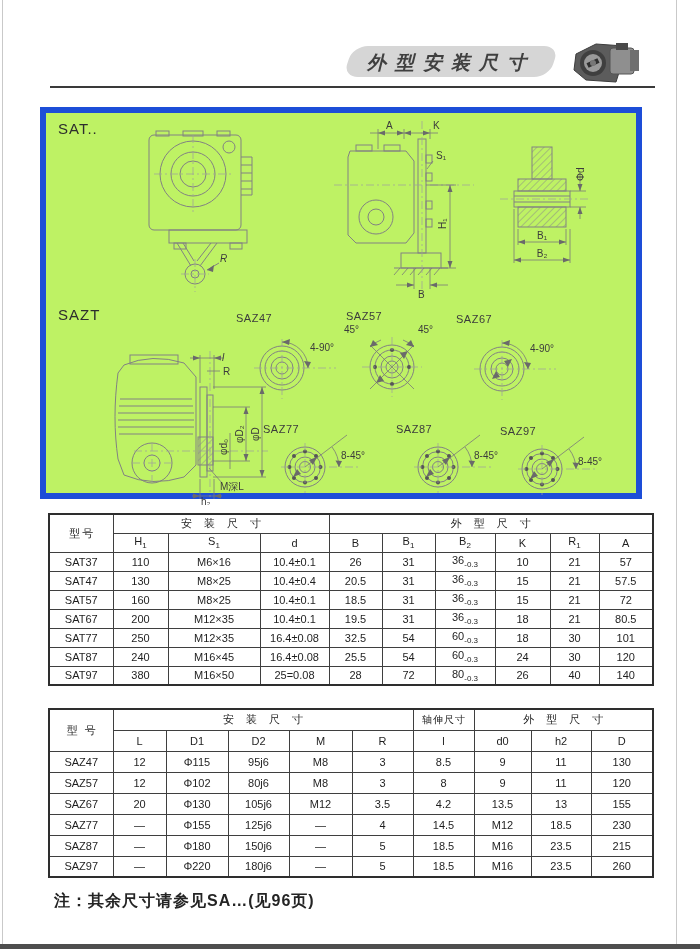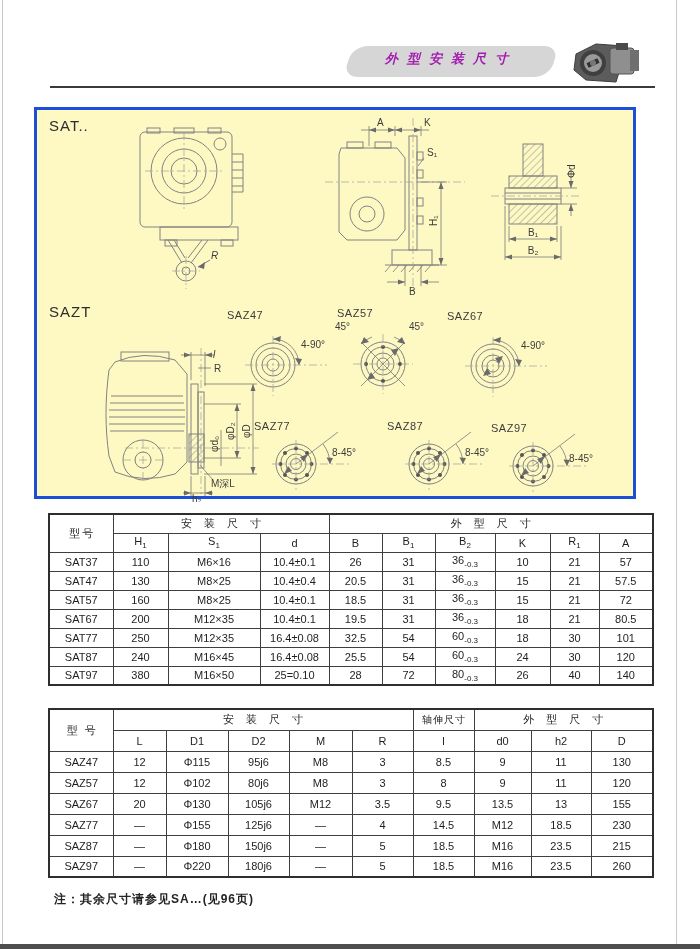--- a/index.html
+++ b/index.html
@@ -2,44 +2,44 @@
 <html><head>
 <meta charset="utf-8">
 <style>
   *{margin:0;padding:0;box-sizing:border-box}
   html,body{width:700px;height:950px}
   body{background:#fdfdfd;font-family:"Liberation Sans","DejaVu Sans",sans-serif;color:#222;position:relative;overflow:hidden}
   .page{position:absolute;inset:0;background:#fff}
   .edge{position:absolute;top:0;height:944px;width:1px;background:#c9c9c9}
   .edge.l{left:2px}.edge.r{left:676px}
   .title-band{position:absolute;left:348px;top:46px;width:206px;height:31px;background:#d6d6d6;border-radius:15px/13px;transform:skewX(-18deg)}
-  .title-text{position:absolute;left:348px;top:50px;width:206px;text-align:center;font-size:13px;font-weight:bold;font-style:italic;letter-spacing:9px;color:#a21caf;white-space:nowrap}
+  .title-text{position:absolute;left:348px;top:50px;width:206px;text-align:center;font-size:19px;font-weight:bold;font-style:italic;letter-spacing:9px;color:#404040;white-space:nowrap}
   .photo{position:absolute;left:566px;top:36px}
   .rule{position:absolute;left:50px;top:86px;width:605px;height:2px;background:#3a3a3a}
-  .panel{position:absolute;left:34px;top:107px;width:602px;height:392px;border:3px solid #1d4ed8;background:#fef9c3}
+  .panel{position:absolute;left:40px;top:107px;width:602px;height:392px;border:6px solid #1d4ed8;background:#bef264}
   .series{position:absolute;font-size:15px;letter-spacing:1px;color:#2d2d2d}
   .series.sat{left:12px;top:7px}
   .series.sazt{left:12px;top:193px}
   .d{position:absolute}
   svg .ln{fill:none;stroke:#828282;stroke-width:1}
   svg .cl{stroke:#9e9e9e;stroke-width:.7;stroke-dasharray:8 3 2 3;fill:none}
   svg .dim{stroke:#787878;stroke-width:.8;fill:none}
   svg text{fill:#3c3c3c;font-family:"Liberation Sans","DejaVu Sans",sans-serif;font-size:10px}
   svg .nm{font-size:11px;letter-spacing:.5px}
   svg .ah{fill:#6a6a6a;stroke:none}
   svg .dot{fill:#565656;stroke:none}
   .t{position:absolute;left:48px;border-collapse:collapse;table-layout:fixed;width:604px;background:#fff;border:2px solid #2e2e2e}
   .t th,.t td{border:1px solid #3f3f3f;text-align:center;vertical-align:middle;font-size:11px;color:#1e1e1e;padding:0;font-weight:normal;overflow:hidden;white-space:nowrap}
   #t1{top:513px}#t1 th,#t1 td{height:19px}
   #t2{top:708px}#t2 th,#t2 td{height:21px}
   .grp{letter-spacing:12px;font-size:12px;text-indent:12px}
   .grp.narrow{letter-spacing:1px;font-size:10px;text-indent:1px}
   .model-h{font-size:12px;letter-spacing:2px;text-indent:2px}
   sub{font-size:8px}
-  .footnote{position:absolute;left:54px;top:891px;font-size:12px;font-weight:bold;color:#242424;letter-spacing:1px}
+  .footnote{position:absolute;left:54px;top:891px;font-size:16px;font-weight:bold;color:#242424;letter-spacing:1px}
   .bottom-bar{position:absolute;left:0;top:944px;width:700px;height:5px;background:#4e4e4e}
 </style>
 </head>
 <body>
 
 <div class="page">
   <div class="edge l"></div>
   <div class="edge r"></div>
 
   <div class="title-band"></div>
@@ -529,21 +529,21 @@
           <td>54</td>
           <td>60<sub>-0.3</sub></td>
           <td>24</td>
           <td>30</td>
           <td>120</td>
         </tr>
         <tr>
           <td>SAT97</td>
           <td>380</td>
           <td>M16×50</td>
-          <td>25=0.10</td>
+          <td>25=0.08</td>
           <td>28</td>
           <td>72</td>
           <td>80<sub>-0.3</sub></td>
           <td>26</td>
           <td>40</td>
           <td>140</td>
         </tr>
       </tbody>
   </table>
 
@@ -604,21 +604,21 @@
           <td>11</td>
           <td>120</td>
         </tr>
         <tr>
           <td>SAZ67</td>
           <td>20</td>
           <td>Φ130</td>
           <td>105j6</td>
           <td>M12</td>
           <td>3.5</td>
-          <td>9.5</td>
+          <td>4.2</td>
           <td>13.5</td>
           <td>13</td>
           <td>155</td>
         </tr>
         <tr>
           <td>SAZ77</td>
           <td>—</td>
           <td>Φ155</td>
           <td>125j6</td>
           <td>—</td>

